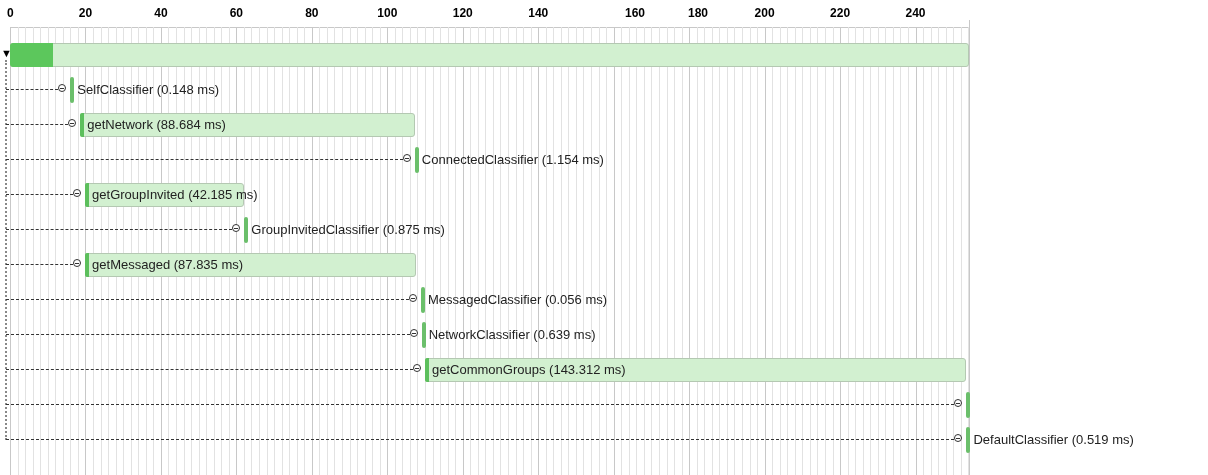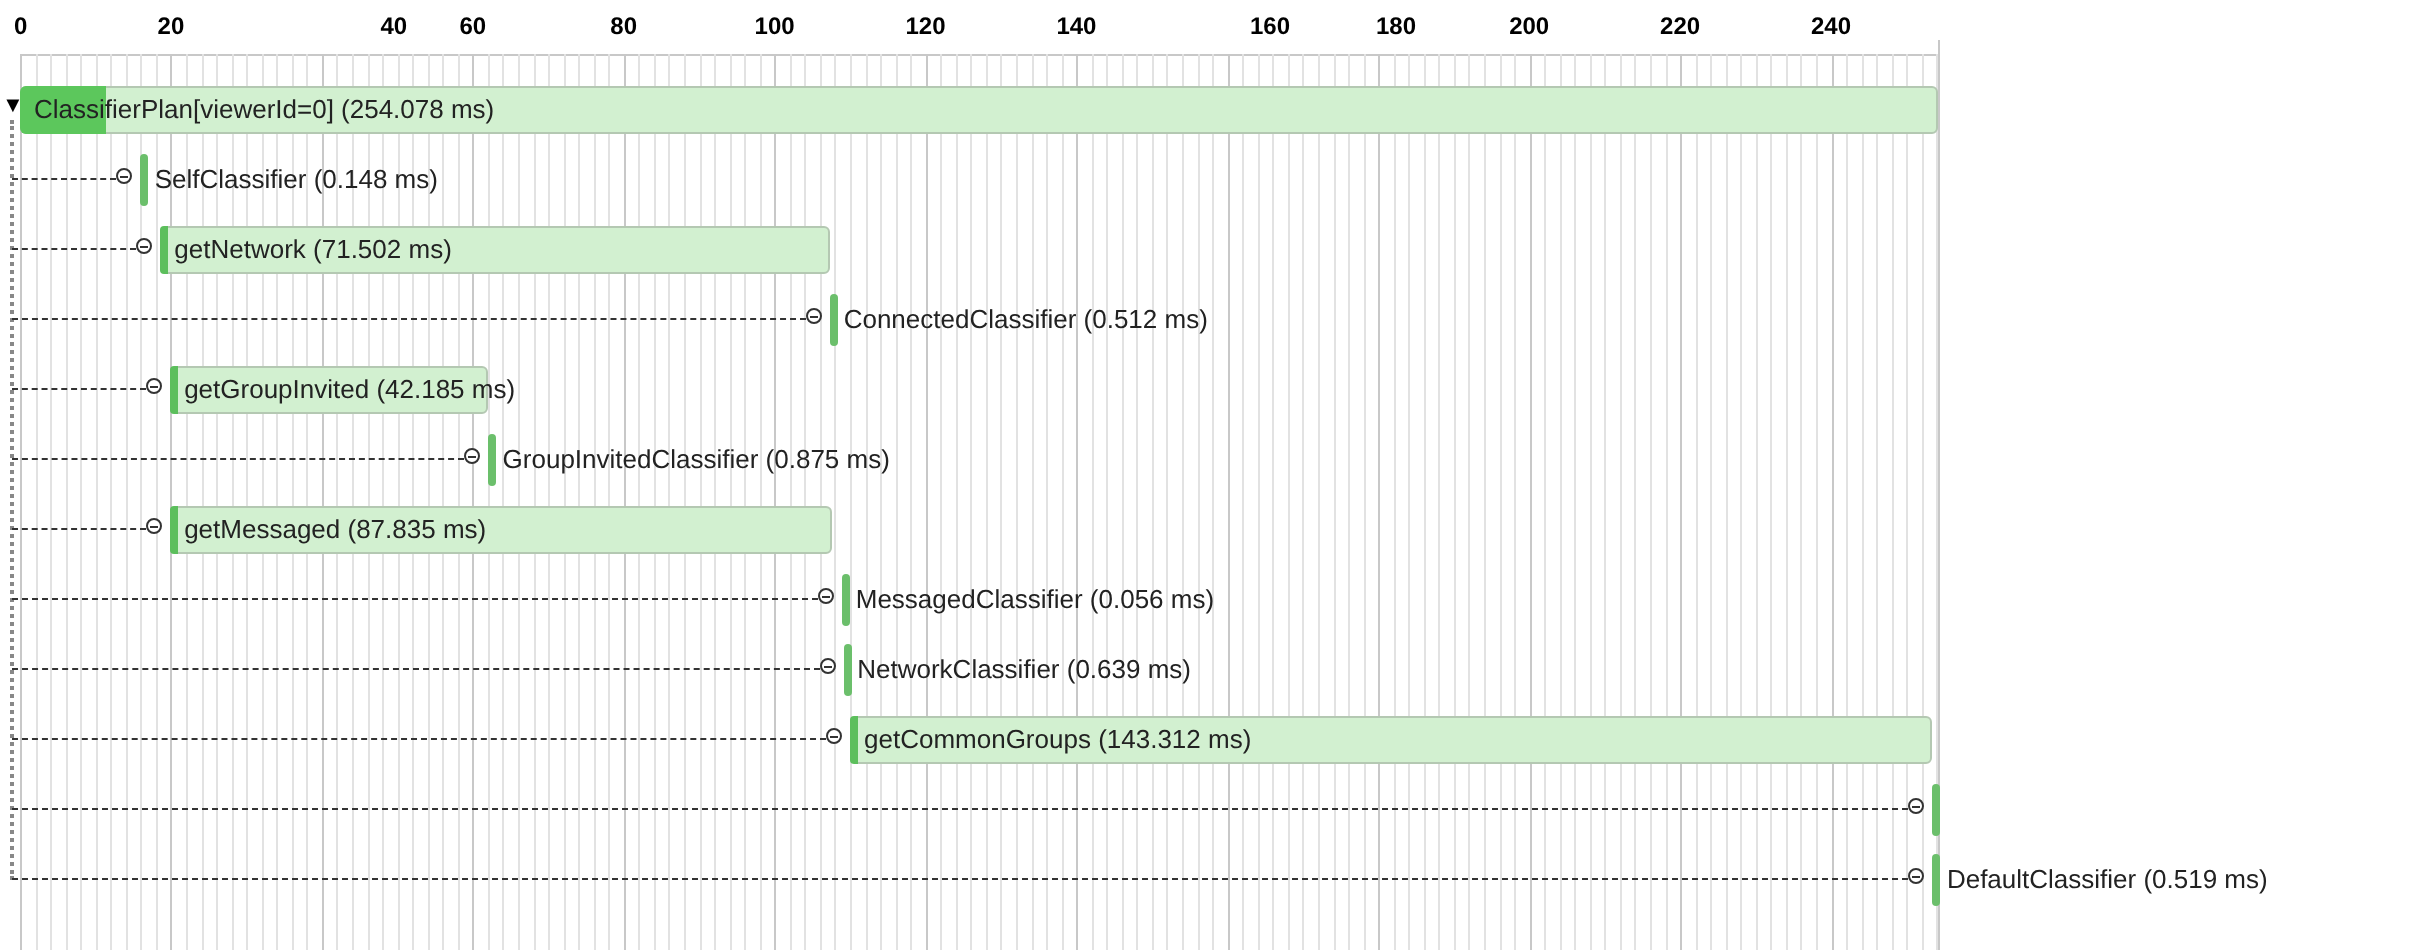--- a/index.html
+++ b/index.html
@@ -29,21 +29,21 @@
   .caret { position:absolute; left:1px; top:47px; font-size:11px; color:#000; }
 </style>
 </head>
 <body>
 
 <div id="chart">
   <div id="axis">
       <div class="axis-line" style="left: 10px; width: 958.636px;"></div>
       <div class="tick-label" style="left: 10px; transform: translateX(-3px);">0</div>
       <div class="tick-label" style="left: 85.46px;">20</div>
-      <div class="tick-label" style="left: 160.92px; margin-left: 36px;">40</div>
+      <div class="tick-label" style="left: 160.92px;">40</div>
       <div class="tick-label" style="left: 236.38px;">60</div>
       <div class="tick-label" style="left: 311.84px;">80</div>
       <div class="tick-label" style="left: 387.3px;">100</div>
       <div class="tick-label" style="left: 462.76px;">120</div>
       <div class="tick-label" style="left: 538.22px;">140</div>
       <div class="tick-label" style="left: 635px;">160</div>
       <div class="tick-label" style="left: 698px;">180</div>
       <div class="tick-label" style="left: 764.6px;">200</div>
       <div class="tick-label" style="left: 840.06px;">220</div>
       <div class="tick-label" style="left: 915.52px;">240</div>
@@ -179,41 +179,40 @@
       <div class="grid" style="left: 968px;"></div>
       <div class="grid major" style="left: 969px; top: 20px;"></div>
     </div>
   <div class="tree-line"></div>
   <div class="caret">▼</div>
   <div id="rows">
       <div class="row" style="top: 43px; width: 1208px;">
         <div class="bar root" style="left: 10px; width: 958.636px;">
           <div class="self" style="width: 43.3895px;"></div>
         </div>
-        <div class="label" style="left: 17px;">ClassifierPlan[viewerId=0] (254.078 ms)</div>
       </div>
       <div class="row" style="top: 78px; width: 1208px;">
         <div class="dash" style="width: 52.368px;"></div>
         <div class="circ" style="left: 58.368px;"></div>
         <div class="tick-bar" style="left: 70.368px;"></div>
         <div class="label" style="left: 77.368px;">SelfClassifier (0.148 ms)</div>
       </div>
       <div class="row" style="top: 113px; width: 1208px;">
         <div class="dash" style="width: 62.1778px;"></div>
         <div class="circ" style="left: 68.1778px;"></div>
         <div class="bar" style="left: 80.1778px; width: 334.605px;">
           <div class="edge"></div>
         </div>
-        <div class="label" style="left: 87.1778px;">getNetwork (71.502 ms)</div>
+        <div class="label" style="left: 87.1778px;">getNetwork (88.684 ms)</div>
       </div>
       <div class="row" style="top: 148px; width: 1208px;">
         <div class="dash" style="width: 396.843px;"></div>
         <div class="circ" style="left: 402.843px;"></div>
         <div class="tick-bar" style="left: 414.843px;"></div>
-        <div class="label" style="left: 421.843px;">ConnectedClassifier (0.512 ms)</div>
+        <div class="label" style="left: 421.843px;">ConnectedClassifier (1.154 ms)</div>
       </div>
       <div class="row" style="top: 183px; width: 1208px;">
         <div class="dash" style="width: 67.0827px;"></div>
         <div class="circ" style="left: 73.0827px;"></div>
         <div class="bar" style="left: 85.0827px; width: 159.164px;">
           <div class="edge"></div>
         </div>
         <div class="label" style="left: 92.0827px;">getGroupInvited (42.185 ms)</div>
       </div>
       <div class="row" style="top: 218px; width: 1208px;">

